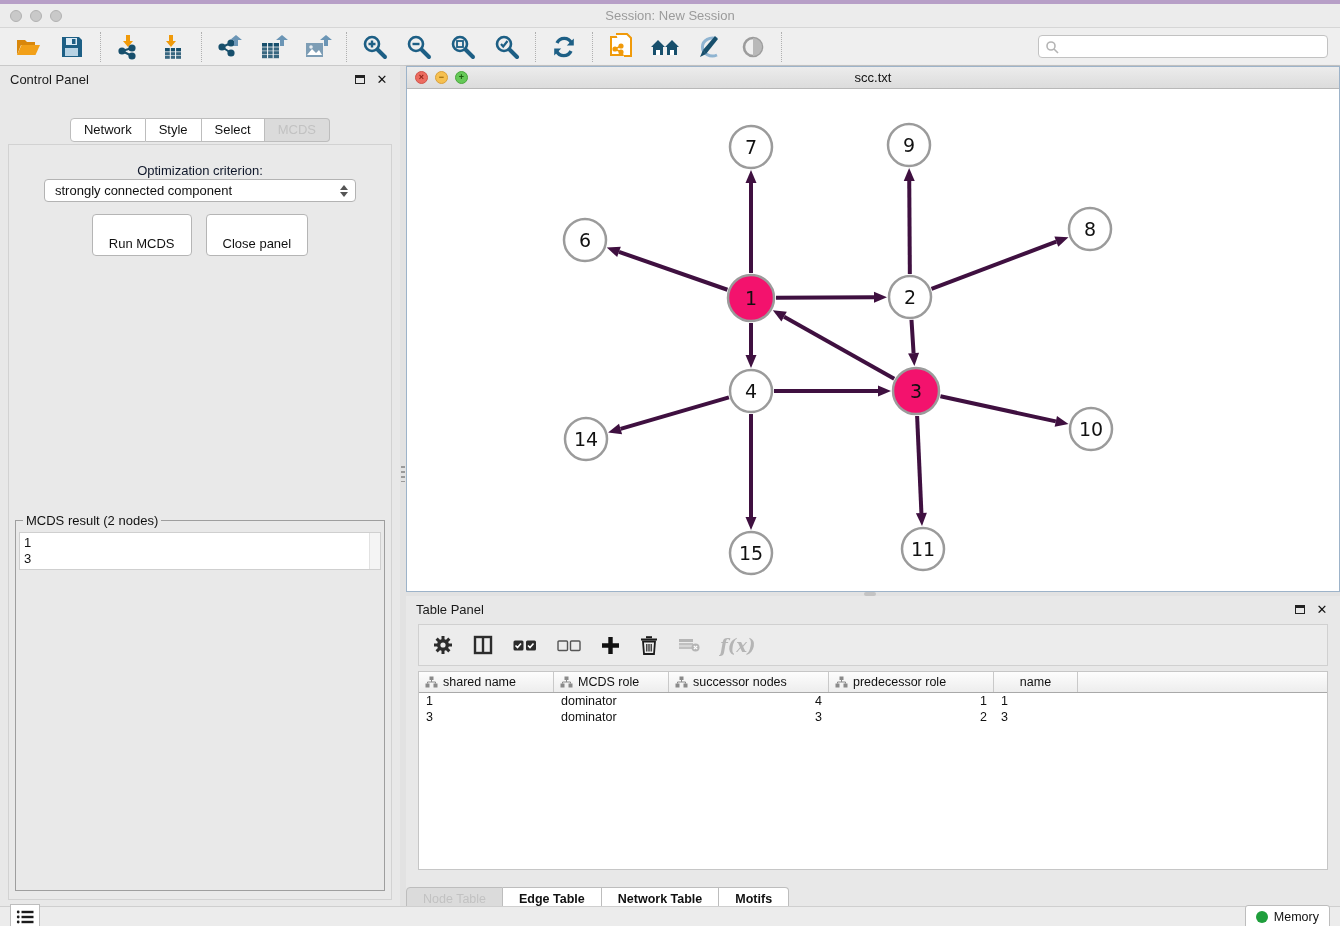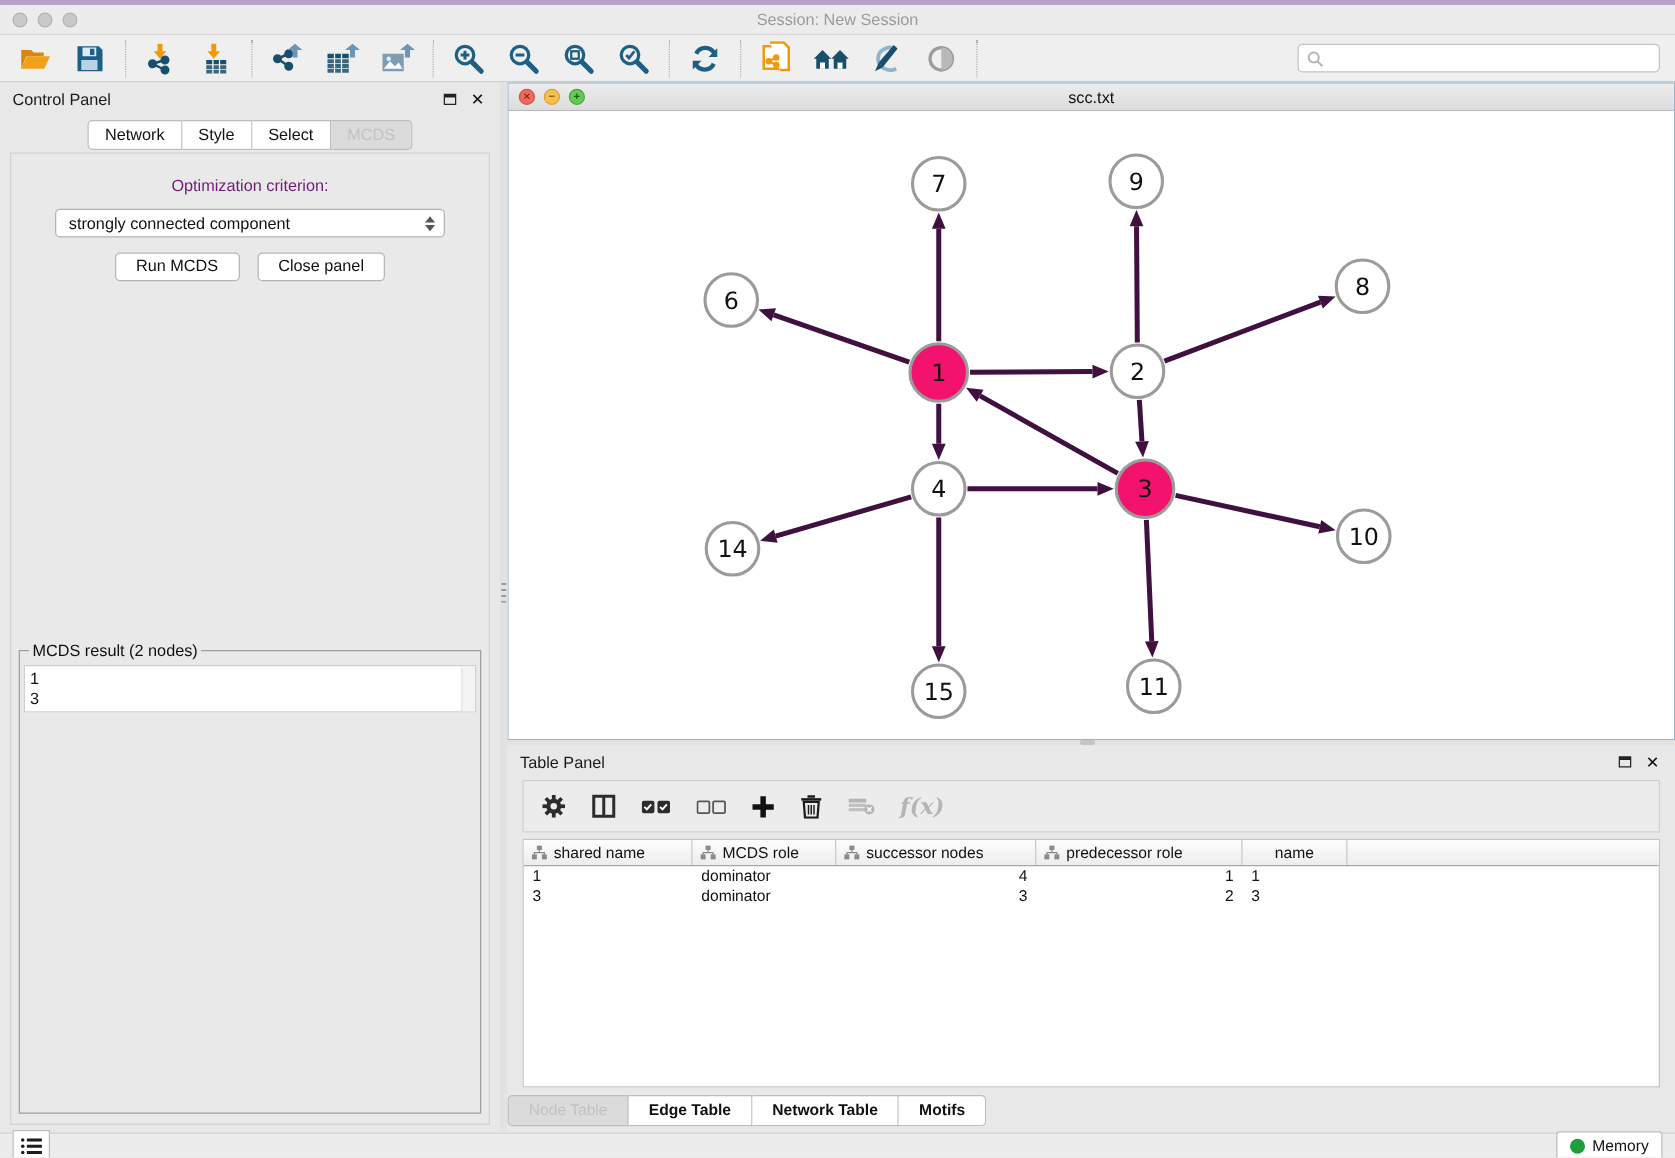--- a/index.html
+++ b/index.html
@@ -28,35 +28,35 @@
   
   .control-panel { width:400px; display:flex; flex-direction:column; background:#e8e8e8; }
   .panel-head { height:26px; display:flex; align-items:center; padding:0 10px; }
   .panel-head .ptitle { font-size:13px; color:#1a1a1a; }
   .panel-head .spacer { flex:1; }
   .wbtn { width:16px; height:16px; display:flex; align-items:center; justify-content:center; margin-left:6px; }
   .float-glyph { width:10px; height:9px; border:1.5px solid #222; border-top:3px solid #222; }
   .close-glyph { font-size:13px; font-weight:bold; color:#111; line-height:1; }
 
   .cp-tabs { display:flex; justify-content:center; margin-top:4px; }
-  .seg-tab { background:#fff; border:1px solid #bdbdbd; border-left:none; padding:3px 13px 4px; font-size:13px; font-weight:500; color:#111; white-space:nowrap; }
+  .seg-tab { background:#fff; border:1px solid #bdbdbd; border-left:none; padding:3px 13px 4px; font-size:13px; font-weight:500; color:#111; white-space:nowrap;margin-top:22px; }
   .seg-tab:first-child { border-left:1px solid #bdbdbd; border-radius:4px 0 0 4px; }
   .seg-tab:last-child { border-radius:0 4px 4px 0; }
   .seg-tab.active { background:#dbdbdb; color:#c2c2c2; }
 
   .cp-content { flex:1; margin:2px 8px 6px 8px; border:1px solid #d2d2d2; background:#e9e9e9; display:flex; flex-direction:column; padding:18px 0 6px; min-height:0; }
-  .crit-label { text-align:center; font-size:13px; color:#701a75; margin-bottom:11px; }
+  .crit-label { text-align:center; font-size:13px; color:#0f172a; margin-bottom:1px; }
   .dropdown { width:312px; margin:0 auto; height:23px; background:#fff; border:1px solid #b3b3b3; border-radius:4px; display:flex; align-items:center; padding:0 7px 0 10px; font-size:13px; color:#111; }
   .dropdown .dd-label { flex:1; }
   .stepper { display:flex; flex-direction:column; gap:2px; align-items:center; }
   .stepper i { width:0; height:0; border-left:4px solid transparent; border-right:4px solid transparent; }
   .stepper .up { border-bottom:5px solid #555; }
   .stepper .dn { border-top:5px solid #555; }
   .btn-row { display:flex; justify-content:center; gap:14px; margin-top:12px; }
-  .pbtn { background:#fff; border:1px solid #b5b5b5; border-radius:4px; font-size:13px; color:#111; padding:2px 16px 4px; }
+  .pbtn { background:#fff; border:1px solid #b5b5b5; border-radius:4px; font-size:13px; color:#111; padding:21px 16px 4px; }
 
   .result-fieldset { margin:auto 6px 2px 6px; height:378px; border:1px solid #9e9e9e; padding:4px 3px 3px; display:flex; }
   .result-fieldset legend { font-size:13px; color:#111; padding:0 3px; margin-left:4px; }
   .result-inner { flex:1; background:#fff; border:1px solid #cfcfcf; display:flex; }
   .result-text { flex:1; font-size:13px; color:#111; padding:2px 4px; white-space:pre; line-height:16px; }
   .result-scroll { width:11px; background:#f4f4f4; border-left:1px solid #e2e2e2; }
 
   
   .v-splitter { width:6px; background:#e2e2e2; position:relative; }
   .v-splitter .grip { position:absolute; top:400px; left:1px; width:4px; height:16px; background:repeating-linear-gradient(#9a9a9a 0 2px, transparent 2px 5px); }

